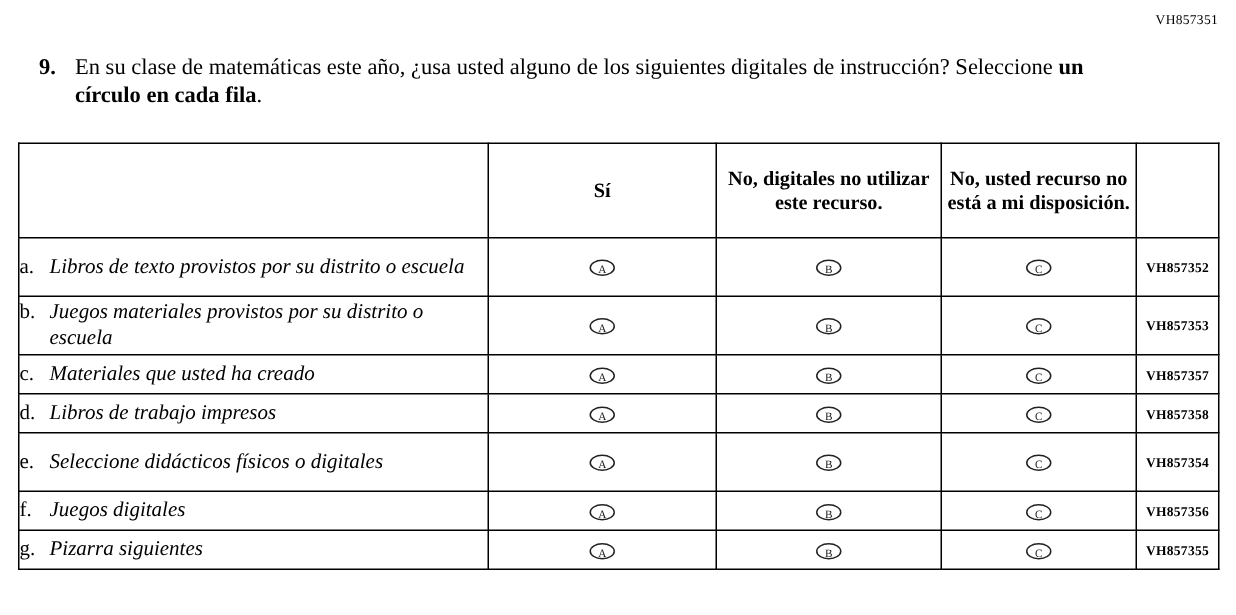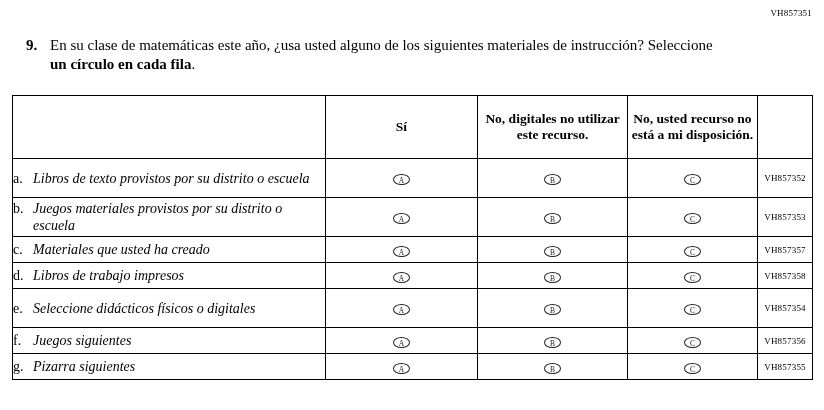--- a/index.html
+++ b/index.html
@@ -111,20 +111,21 @@
   }
 
   .opt {
     text-align: center;
   }
   .code-cell {
     text-align: center;
     font-size: 9px;
     font-family: "Liberation Serif", serif;
     letter-spacing: 0.2px;
+    font-weight: bold;
   }
 
   
   .bubble {
     display: inline-block;
     width: 17px;
     height: 11px;
     border: 1px solid #222222;
     border-radius: 50% / 50%;
     font-size: 7.5px;
@@ -140,21 +141,21 @@
 </style>
 </head>
 <body>
 
 <div class="page">
 
   <div class="top-code">VH857351</div>
 
   <div class="question">
     <div class="q-number">9.</div>
-    <div class="q-text"><span>En su clase de matemáticas este año, ¿usa usted alguno de los siguientes materiales de instrucción? Seleccione </span><span class="bold">un círculo en cada fila</span><span>.</span></div>
+    <div class="q-text"><span>En su clase de matemáticas este año, ¿usa usted alguno de los siguientes digitales de instrucción? Seleccione </span><span class="bold">un círculo en cada fila</span><span>.</span></div>
   </div>
 
   <table class="grid">
     <colgroup>
       <col class="c-stem">
       <col class="c-opt">
       <col class="c-opt2">
       <col class="c-opt3">
       <col class="c-code">
     </colgroup>
@@ -231,21 +232,21 @@
         <td class="opt"><span class="bubble">A</span></td>
         <td class="opt"><span class="bubble">B</span></td>
         <td class="opt"><span class="bubble">C</span></td>
         <td class="code-cell">VH857354</td>
       </tr>
 
       <tr class="row-short">
         <td class="stem">
           <div class="stem-inner">
             <span class="stem-letter">f.</span>
-            <span class="stem-text">Juegos siguientes</span>
+            <span class="stem-text">Juegos digitales</span>
           </div>
         </td>
         <td class="opt"><span class="bubble">A</span></td>
         <td class="opt"><span class="bubble">B</span></td>
         <td class="opt"><span class="bubble">C</span></td>
         <td class="code-cell">VH857356</td>
       </tr>
 
       <tr class="row-short">
         <td class="stem">

